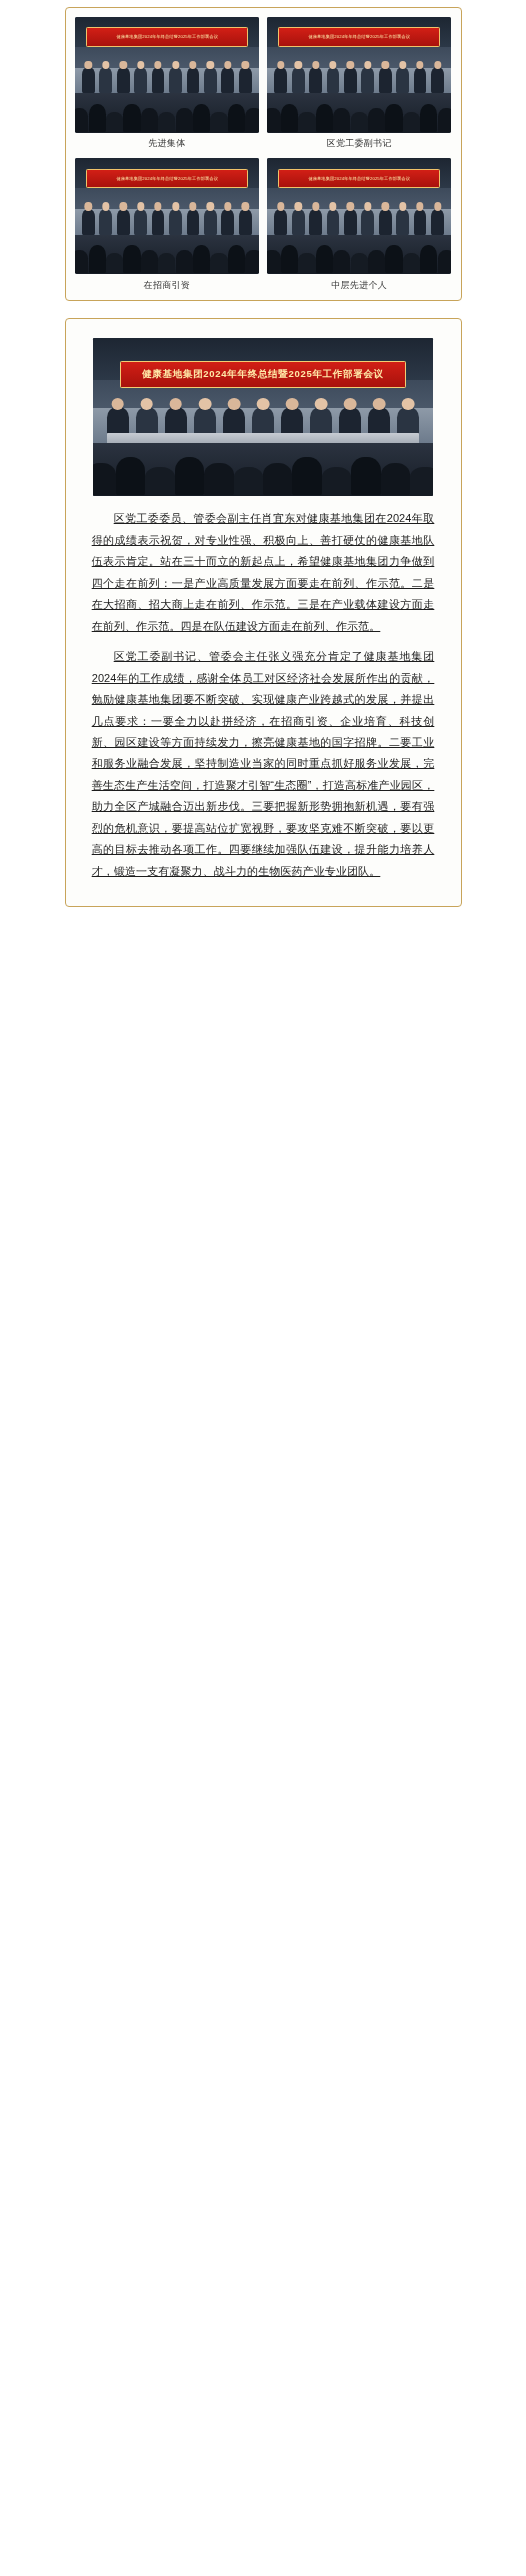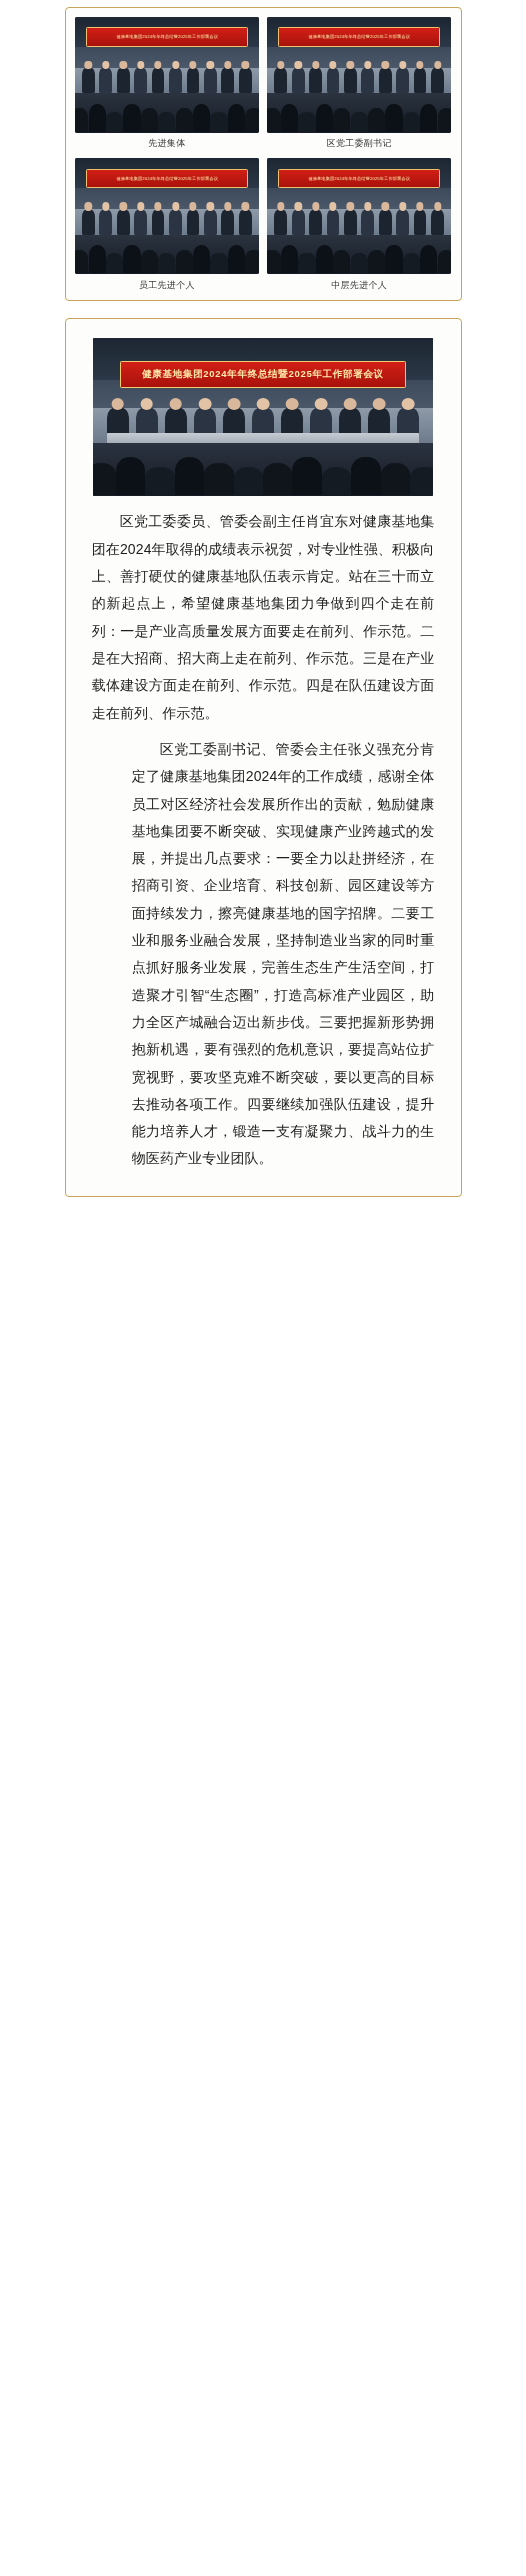--- a/index.html
+++ b/index.html
@@ -186,28 +186,29 @@
     font-weight: bold;
   }
   .hero .row-people i { width: 7%; }
   .hero .audience .heads i { width: 8.5%; }
 
   .article {
     padding: 12px 17px 17px 17px;
   }
   .article p {
     margin: 0 0 9.2px 0;
-    font-size: 14px;
+    font-size: 11px;
     line-height: 1.95;
     text-align: justify;
     text-indent: 2em;
     color: #1d1d1d;
     letter-spacing: 0.1px;
-  }
-  .article p:last-child { margin-bottom: 0; margin-left: 40px; }
+    text-decoration: underline;
+  }
+  .article p:last-child { margin-bottom: 0; }
 </style>
 </head>
 <body>
 
 <div class="page">
 
   <div class="card">
     <div class="photo-grid">
 
       <div class="photo-cell">
@@ -320,21 +321,21 @@
                 <i></i>
                 <i></i>
                 <i></i>
                 <i></i>
                 <i></i>
                 <i></i>
                 <i></i>
               </div>
           </div>
         </div>
-        <div class="photo-caption">员工先进个人</div>
+        <div class="photo-caption">在招商引资</div>
       </div>
 
       <div class="photo-cell">
         <div class="photo">
           <div class="ceiling"></div>
           <div class="wall"></div>
           <div class="banner">
             <span>健康基地集团2024年年终总结暨2025年工作部署会议</span>
           </div>
           <div class="stage"></div>

